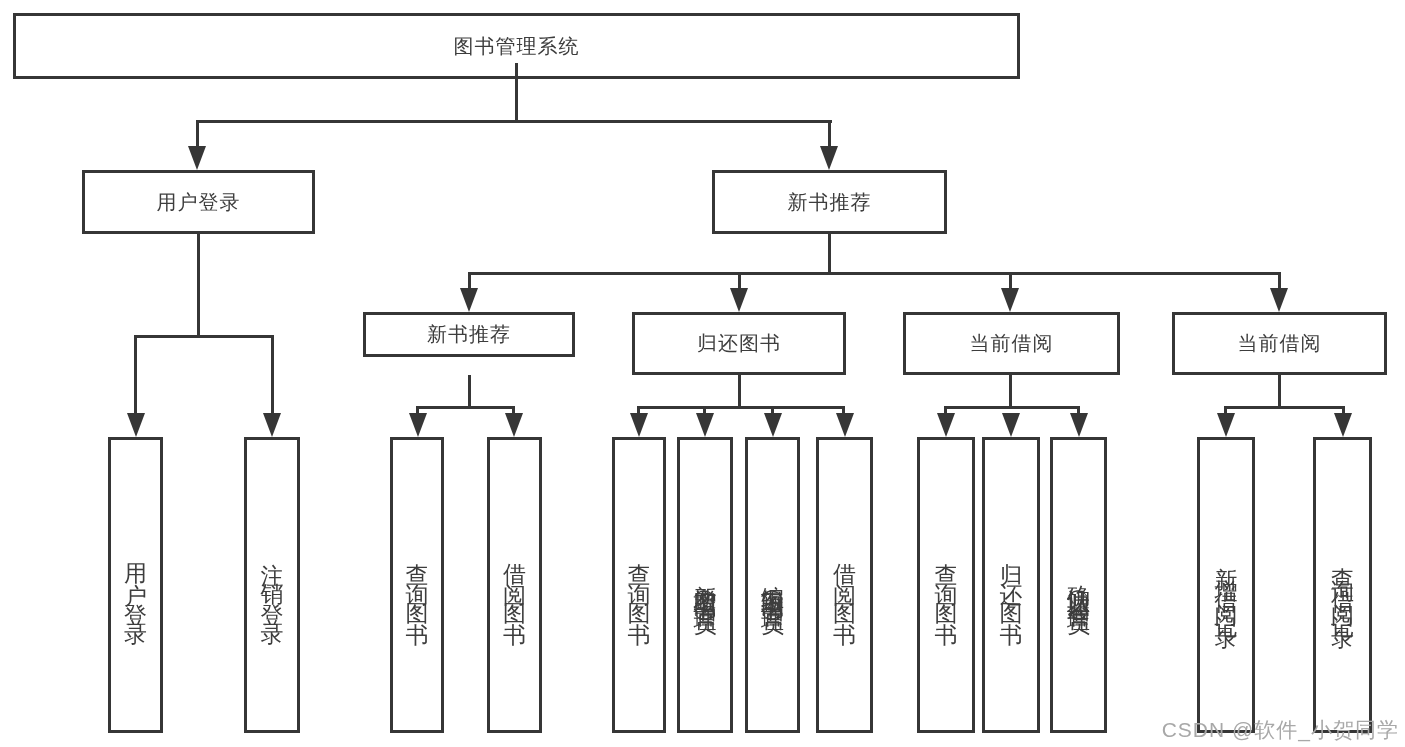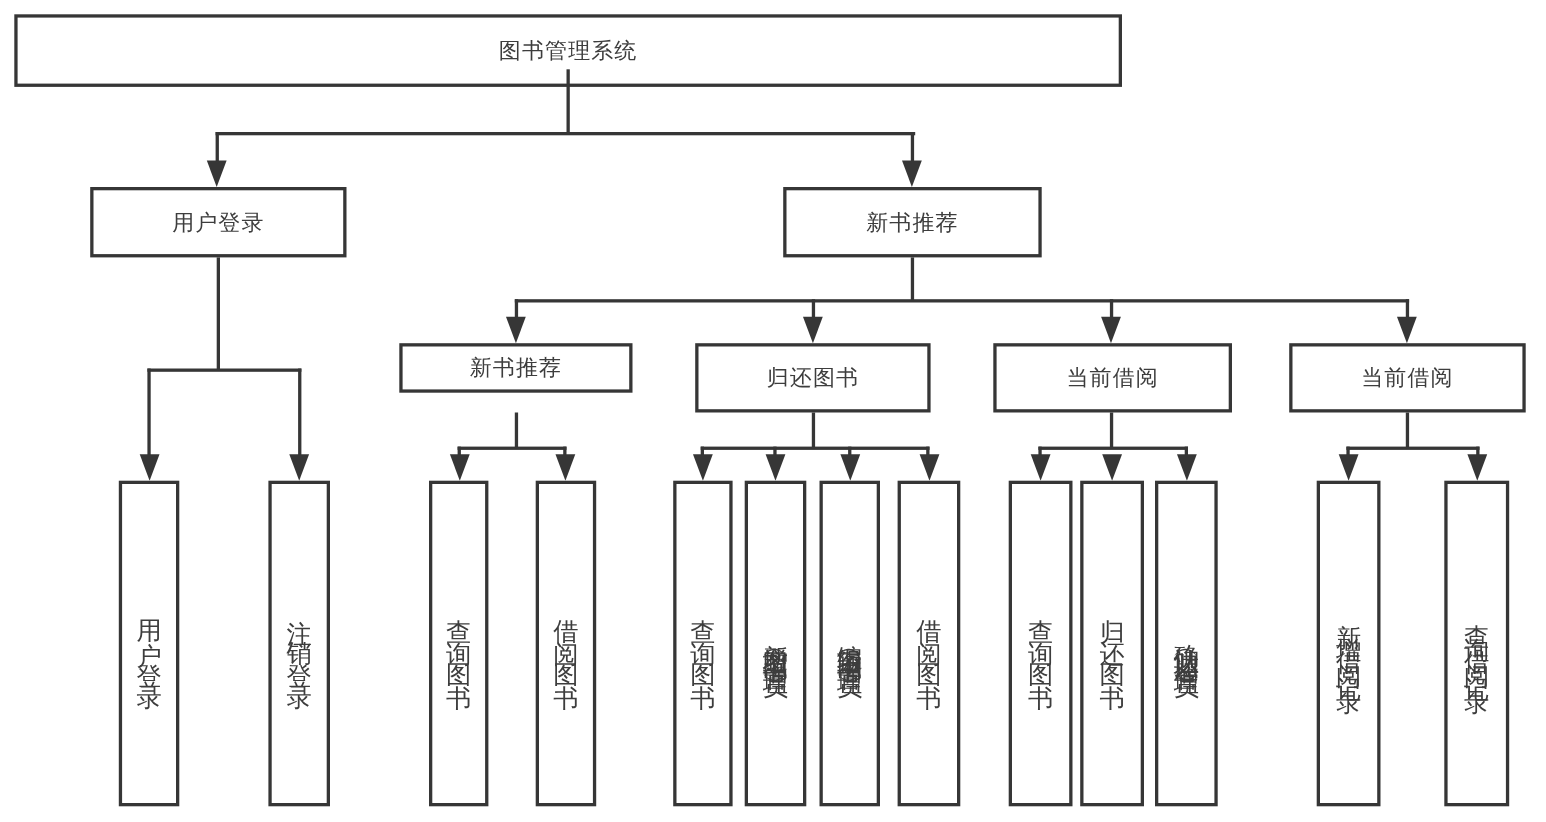--- a/index.html
+++ b/index.html
@@ -177,14 +177,15 @@
     <span class="vtext" style="letter-spacing: 4px;">确认归还（管理员）</span>
   </div>
 
   <div class="vbox" style="left:1197px;width:58px;">
     <span class="vtext" style="letter-spacing: 12px;">新增借阅记录</span>
   </div>
   <div class="vbox" style="left:1313px;width:59px;">
     <span class="vtext" style="letter-spacing: 12px;">查询借阅记录</span>
   </div>
 
+  <div class="watermark">CSDN @软件_小贺同学</div>
 
 </div>
 
 </body></html>

